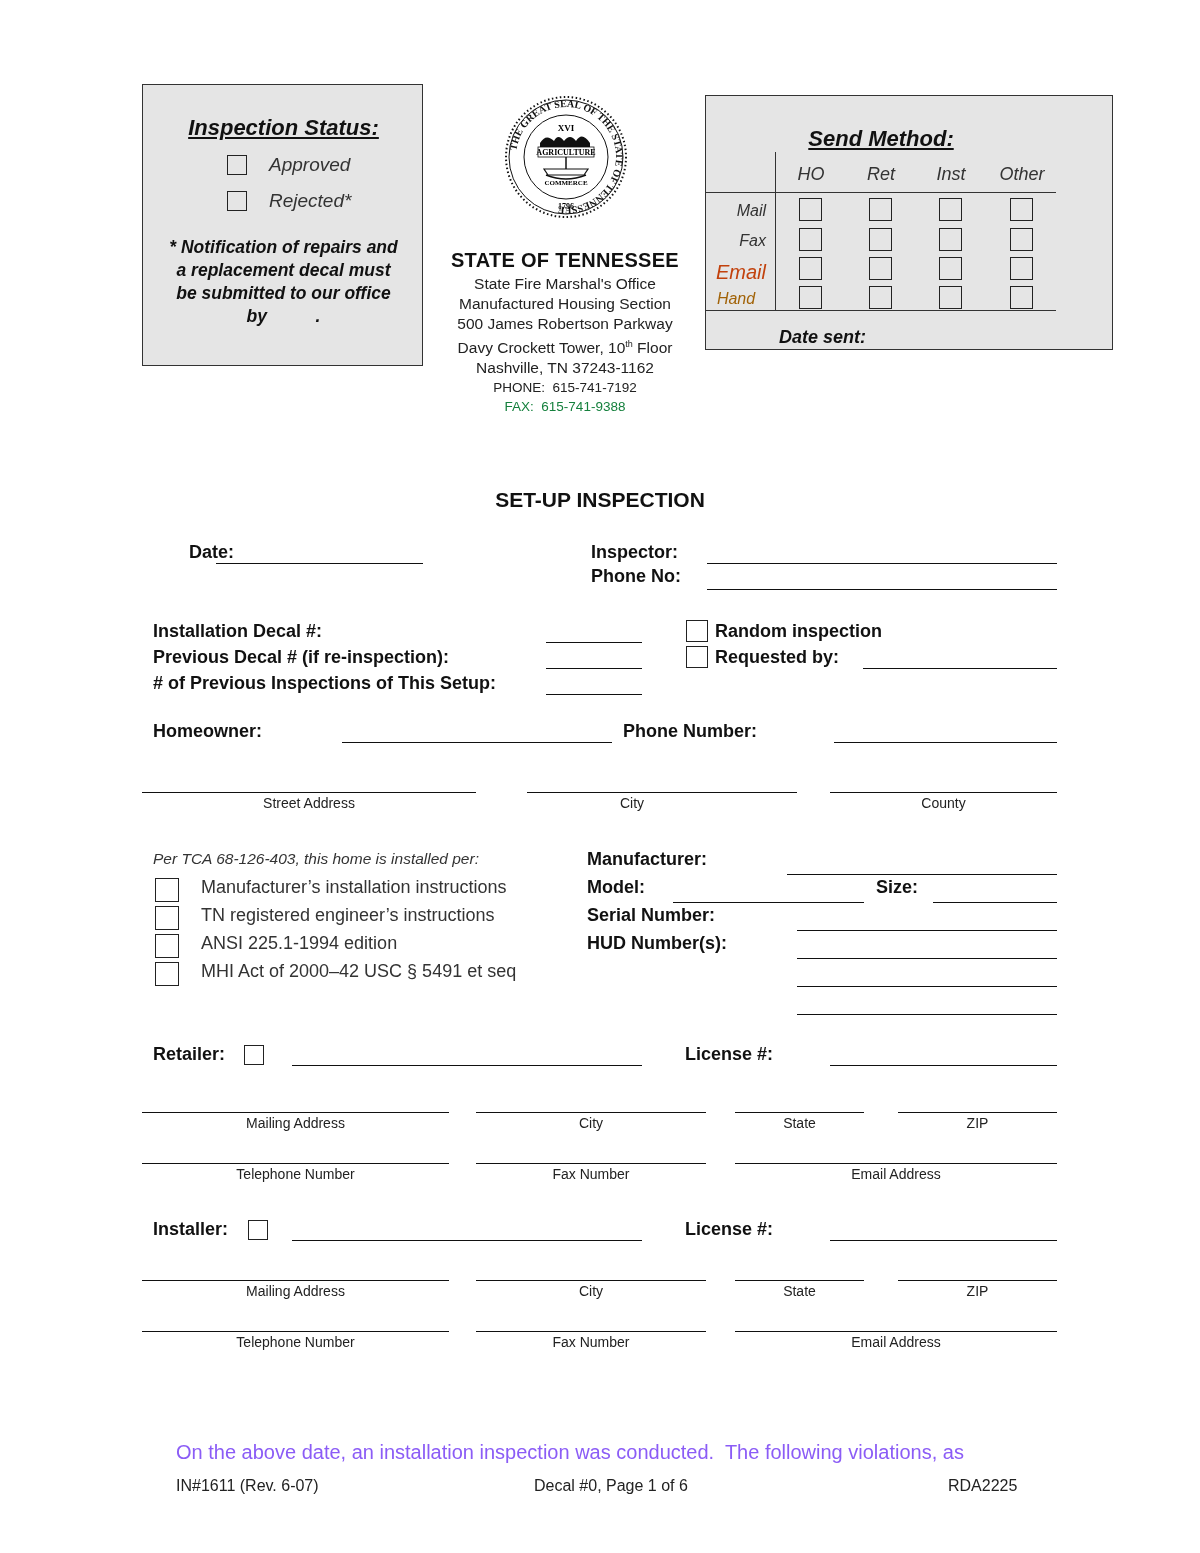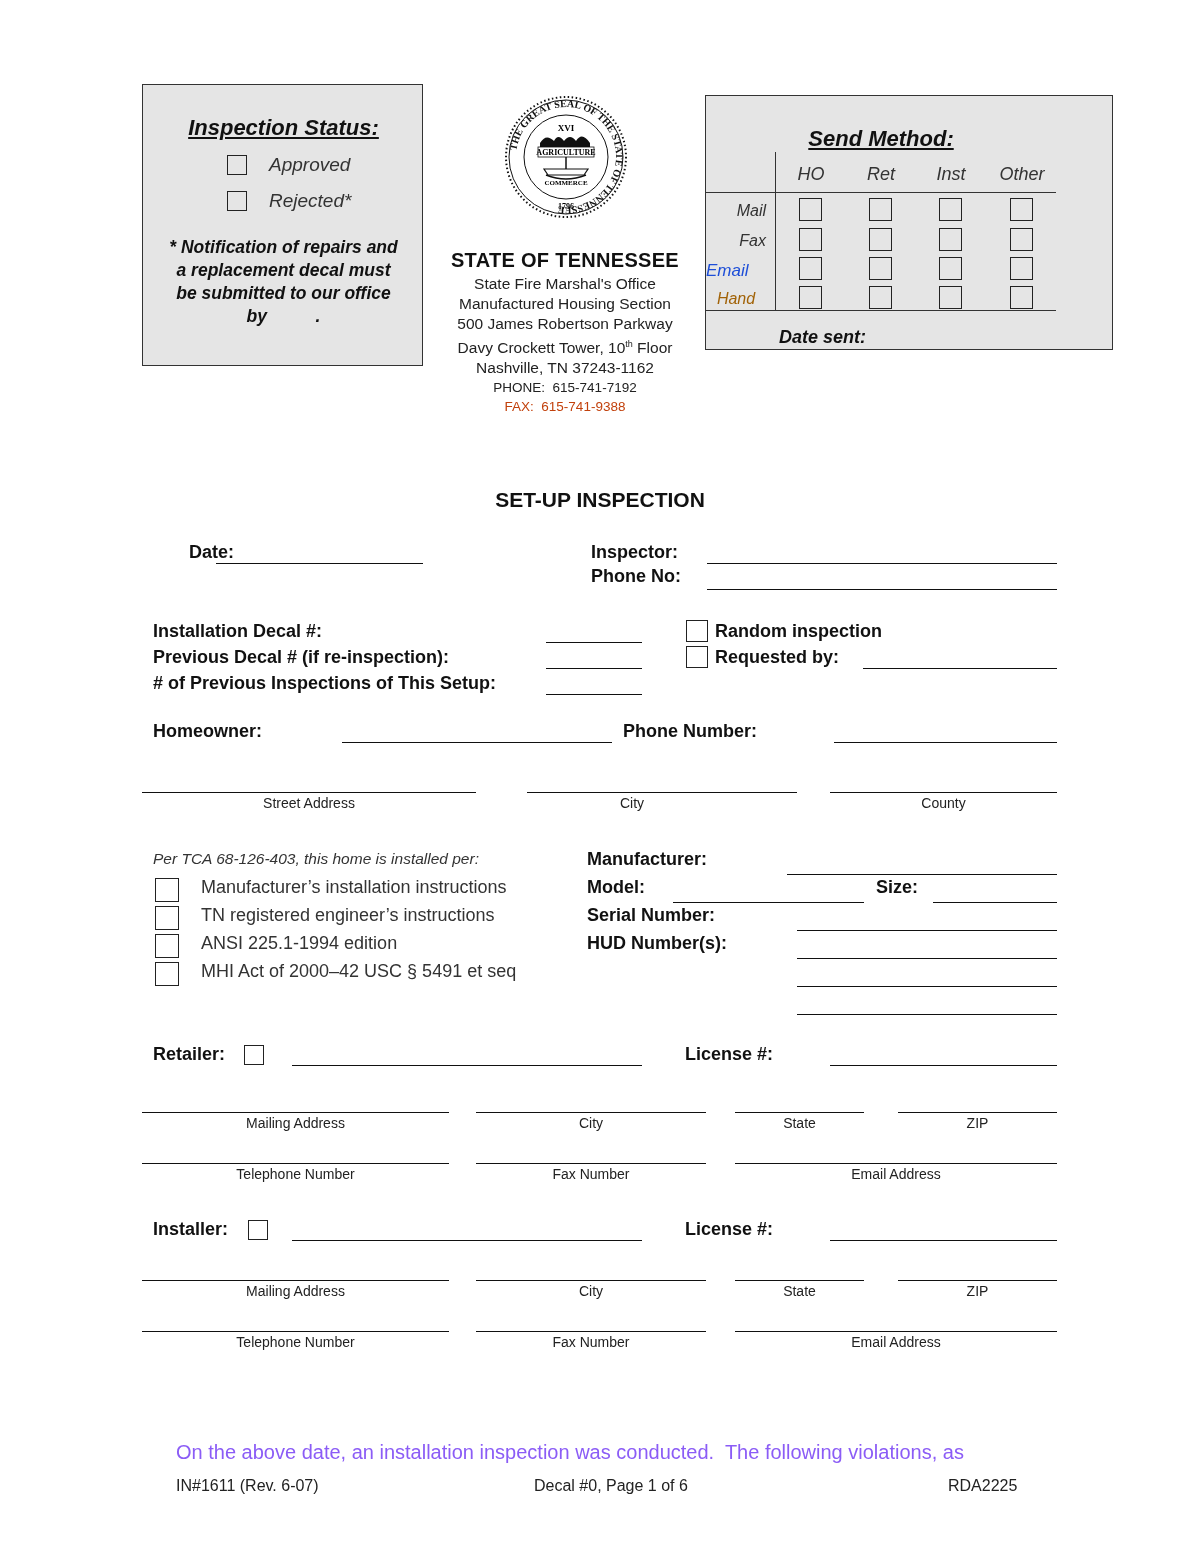--- a/index.html
+++ b/index.html
@@ -56,21 +56,21 @@
 <div class="abs" style="left:430px;width:270px;top:249px;text-align:center;">
   <div class="bold" style="font-size:20px;letter-spacing:0.3px;">STATE OF TENNESSEE</div>
   <div style="font-size:15.5px;line-height:20px;margin-top:2px;color:#222;">State Fire Marshal's Office</div>
   <div style="font-size:15.5px;line-height:20px;color:#222;">Manufactured Housing Section</div>
   <div style="font-size:15.5px;line-height:20px;color:#222;">500 James Robertson Parkway</div>
   <div style="font-size:15.5px;line-height:20px;color:#222;">
     <span>Davy Crockett Tower, 10</span><sup style="font-size:9px;">th</sup><span> Floor</span>
   </div>
   <div style="font-size:15.5px;line-height:20px;color:#222;">Nashville, TN 37243-1162</div>
   <div style="font-size:13.5px;line-height:19px;color:#222;white-space:pre;">PHONE:  615-741-7192</div>
-  <div style="font-size:13.5px;line-height:19px;color:#c2410c;white-space:pre;">FAX:  615-741-9388</div>
+  <div style="font-size:13.5px;line-height:19px;color:#15803d;white-space:pre;">FAX:  615-741-9388</div>
 </div>
 
 <div class="grey-box" style="left:705px;top:95px;width:408px;height:255px;">
   <div class="abs bold ital" style="left:70px;width:210px;top:30px;text-align:center;font-size:22px;text-decoration:underline;">Send Method:</div>
   <div class="abs" style="left:69px;top:56px;width:0;height:158px;border-left:1.5px solid #333;"></div>
   <div class="abs" style="left:0;top:96px;width:350px;border-top:1.5px solid #333;"></div>
   <div class="abs" style="left:0;top:214px;width:350px;border-top:1.5px solid #333;"></div>
   <div id="sm-cols">
       <div class="abs ital" style="left: 75px; width: 60px; top: 68px; text-align: center; font-size: 18px; color: rgb(51, 51, 51);">HO</div>
       <div class="abs ital" style="left: 145px; width: 60px; top: 68px; text-align: center; font-size: 18px; color: rgb(51, 51, 51);">Ret</div>
@@ -81,21 +81,21 @@
       <div class="abs ital" style="left: 0px; width: 60px; top: 106px; text-align: right; font-size: 16px; color: rgb(51, 51, 51);">Mail</div>
       <div class="cb" style="left: 93px; top: 102px; width: 23px; height: 23px;"></div>
       <div class="cb" style="left: 163px; top: 102px; width: 23px; height: 23px;"></div>
       <div class="cb" style="left: 233px; top: 102px; width: 23px; height: 23px;"></div>
       <div class="cb" style="left: 304px; top: 102px; width: 23px; height: 23px;"></div>
       <div class="abs ital" style="left: 0px; width: 60px; top: 136px; text-align: right; font-size: 16px; color: rgb(51, 51, 51);">Fax</div>
       <div class="cb" style="left: 93px; top: 132px; width: 23px; height: 23px;"></div>
       <div class="cb" style="left: 163px; top: 132px; width: 23px; height: 23px;"></div>
       <div class="cb" style="left: 233px; top: 132px; width: 23px; height: 23px;"></div>
       <div class="cb" style="left: 304px; top: 132px; width: 23px; height: 23px;"></div>
-      <div class="abs ital" style="left: 0px; width: 60px; top: 165px; font-size: 17px; color: #1d4ed8;">Email</div>
+      <div class="abs ital" style="left: 0px; width: 60px; top: 165px; text-align: right; font-size: 20px; color: #c2410c;">Email</div>
       <div class="cb" style="left: 93px; top: 161px; width: 23px; height: 23px;"></div>
       <div class="cb" style="left: 163px; top: 161px; width: 23px; height: 23px;"></div>
       <div class="cb" style="left: 233px; top: 161px; width: 23px; height: 23px;"></div>
       <div class="cb" style="left: 304px; top: 161px; width: 23px; height: 23px;"></div>
       <div class="abs ital" style="left: 0px; width: 60px; top: 194px; text-align: center; font-size: 16px; color: #a16207;">Hand</div>
       <div class="cb" style="left: 93px; top: 190px; width: 23px; height: 23px;"></div>
       <div class="cb" style="left: 163px; top: 190px; width: 23px; height: 23px;"></div>
       <div class="cb" style="left: 233px; top: 190px; width: 23px; height: 23px;"></div>
       <div class="cb" style="left: 304px; top: 190px; width: 23px; height: 23px;"></div>
     </div>

